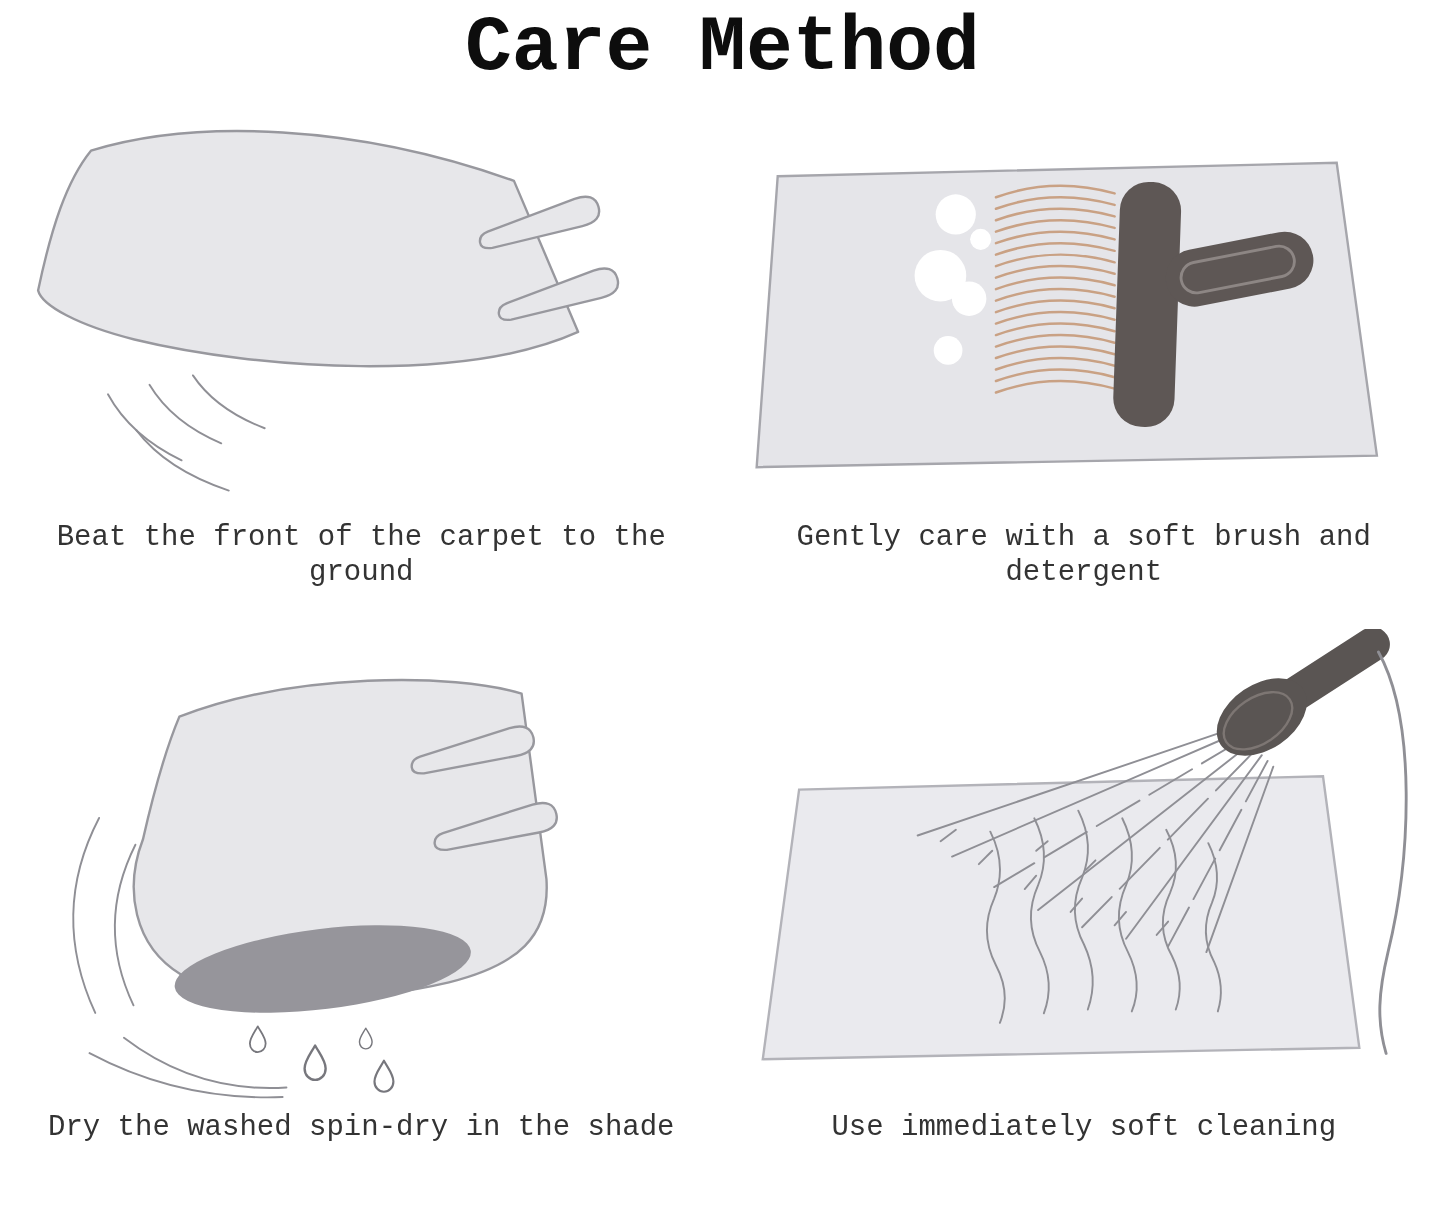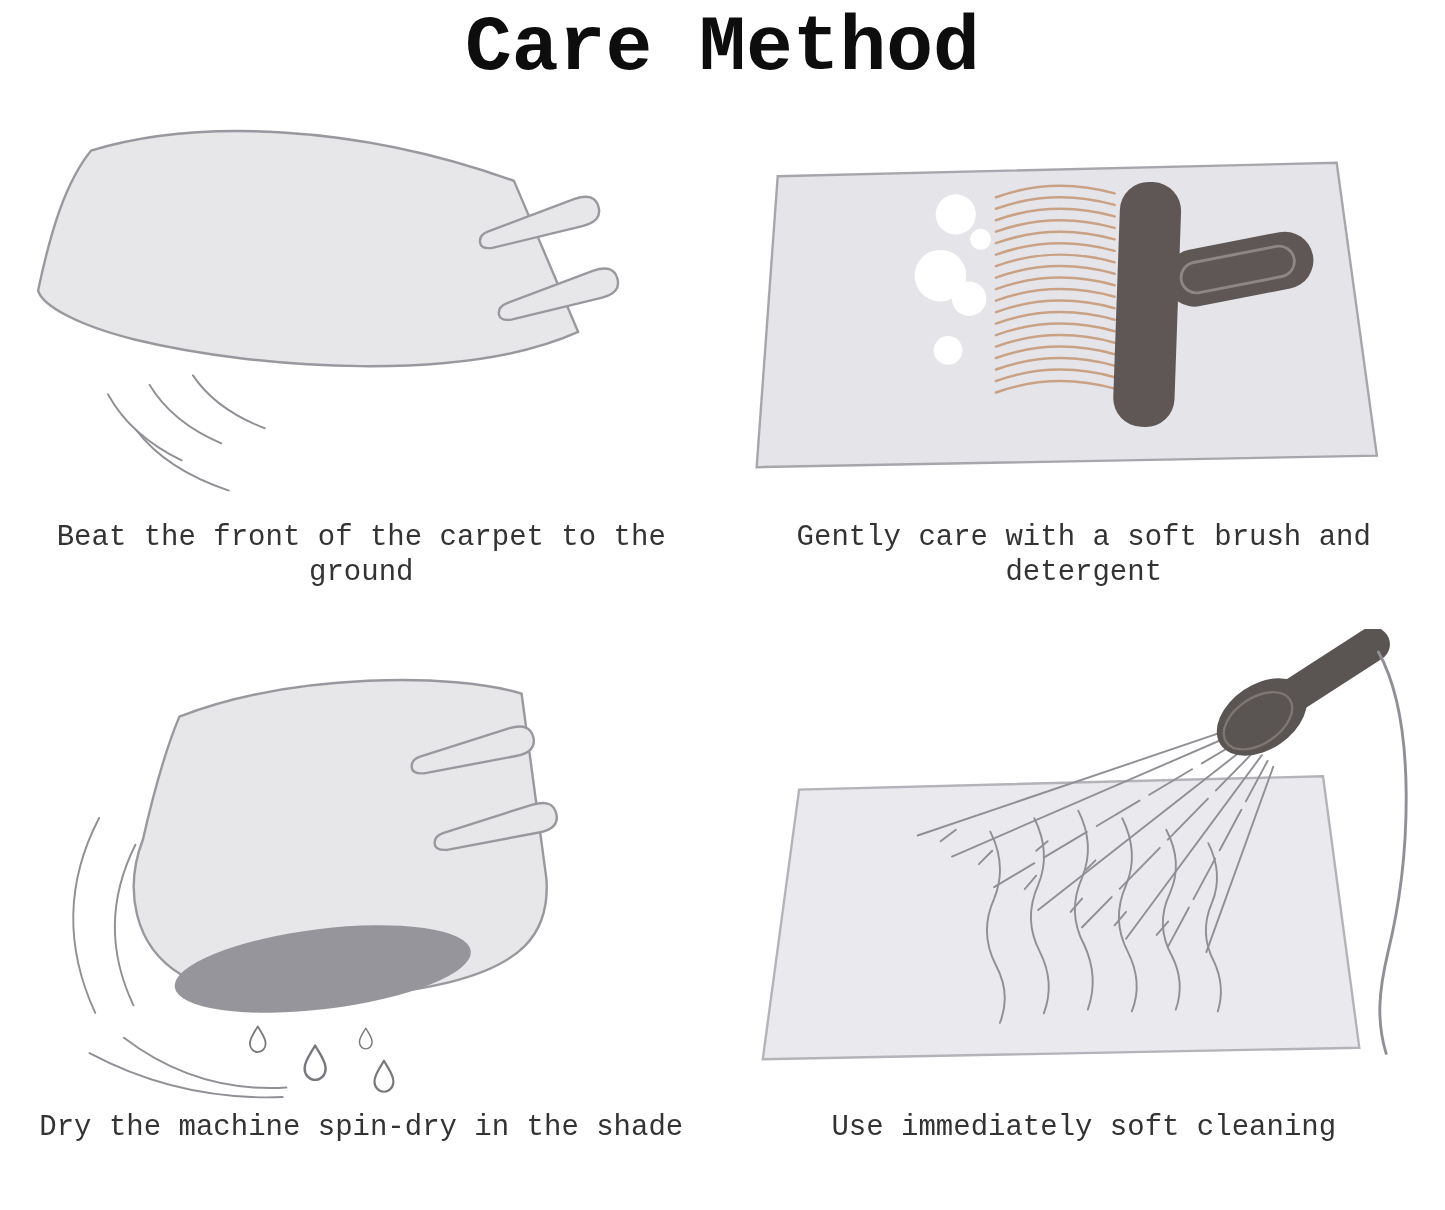--- a/index.html
+++ b/index.html
@@ -139,21 +139,21 @@
             <use href="#drop" transform="translate(364,422) scale(0.9)"></use>
           </g>
           <g fill="none" stroke="#8f8f95" stroke-width="2" stroke-linecap="round">
             <path d="M66,168 Q14,268 62,372"></path>
             <path d="M104,196 Q62,280 102,364"></path>
             <path d="M92,398 Q168,456 262,450"></path>
             <path d="M56,414 Q150,464 258,460"></path>
           </g>
         </svg>
       </div>
-      <figcaption class="caption">Dry the machine spin-dry in the shade</figcaption>
+      <figcaption class="caption">Dry the washed spin-dry in the shade</figcaption>
     </figure>
 
     <figure class="panel">
       <div class="art">
         <svg viewBox="0 0 700 500" width="670" height="478">
           <polygon points="52,168 600,154 638,438 14,450" fill="#eaeaee" stroke="#b3b3b9" stroke-width="2.5"></polygon>
           <g stroke="#8f8f95" stroke-width="2" stroke-linecap="round" fill="none">
             <path d="M512,108 L212,238"></path>
             <path d="M518,114 L256,270" stroke-dasharray="52 12"></path>
             <path d="M524,120 L302,294"></path>

